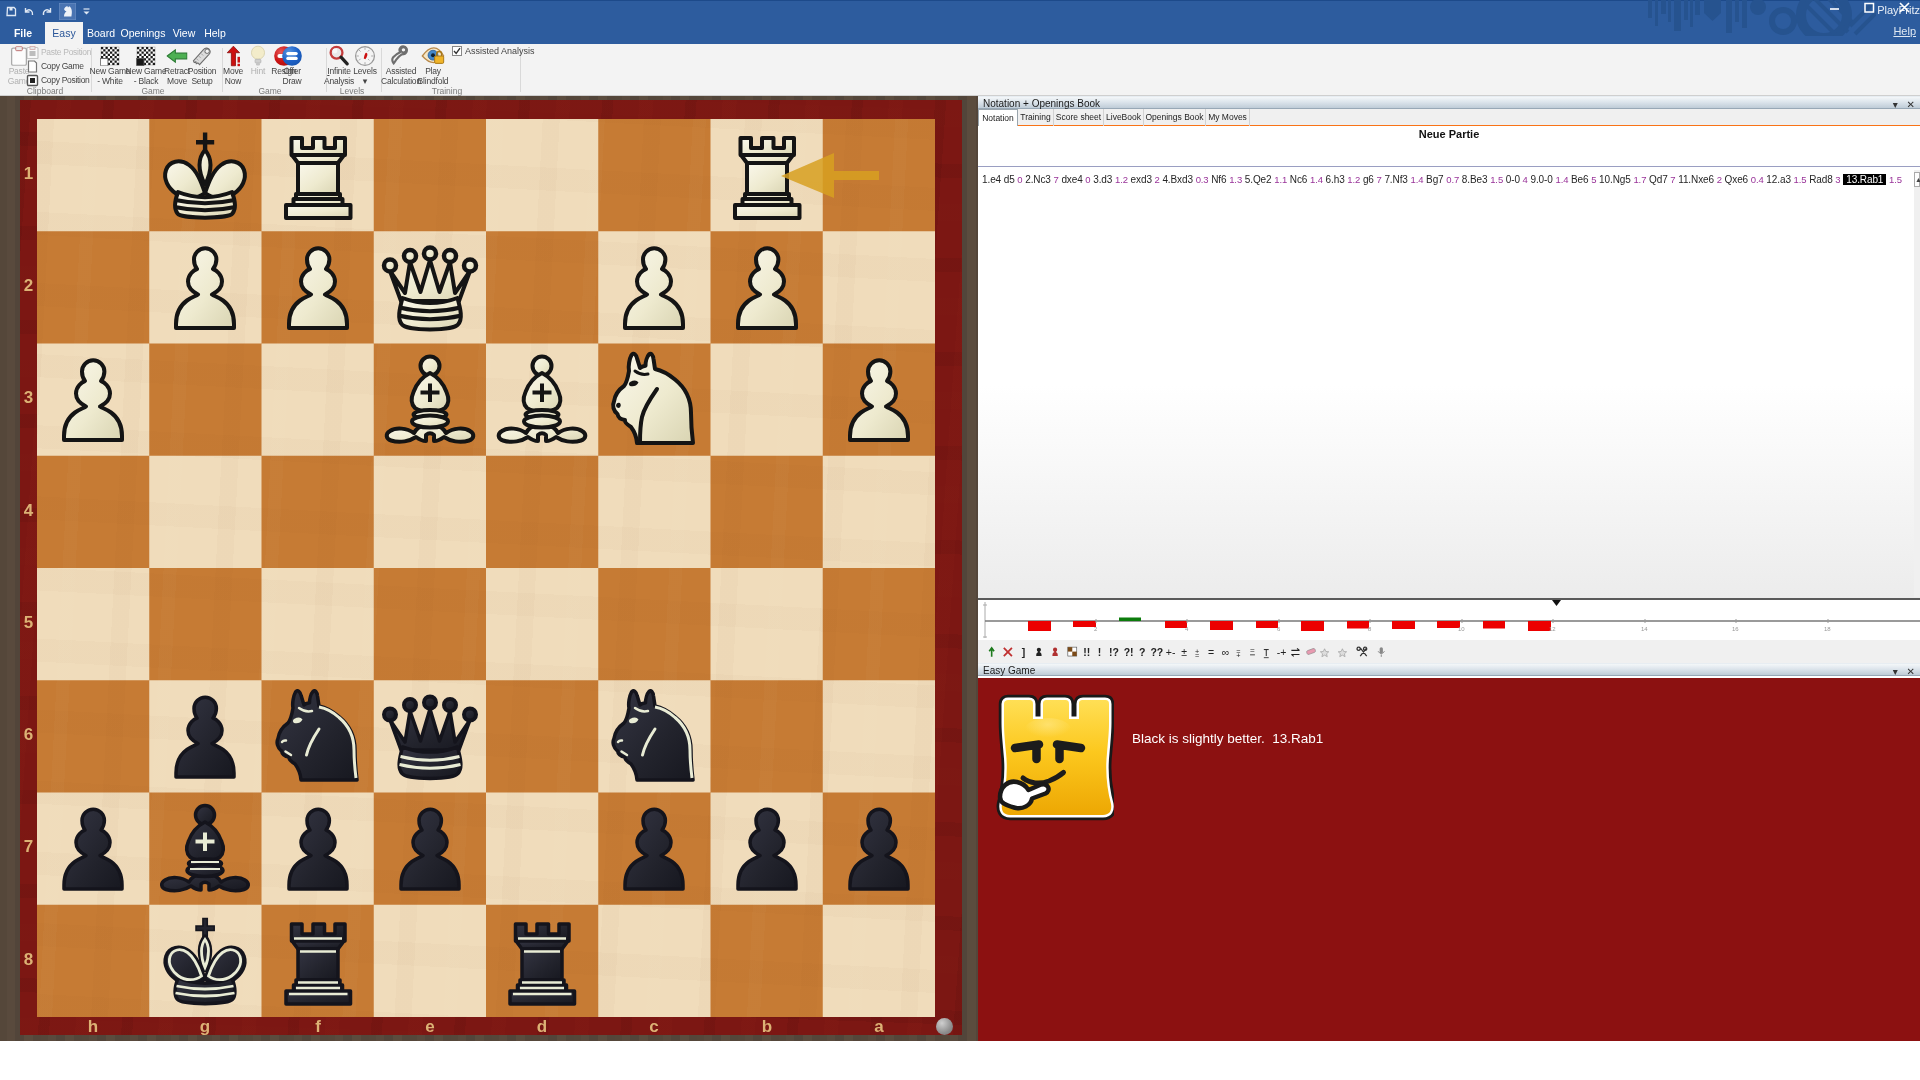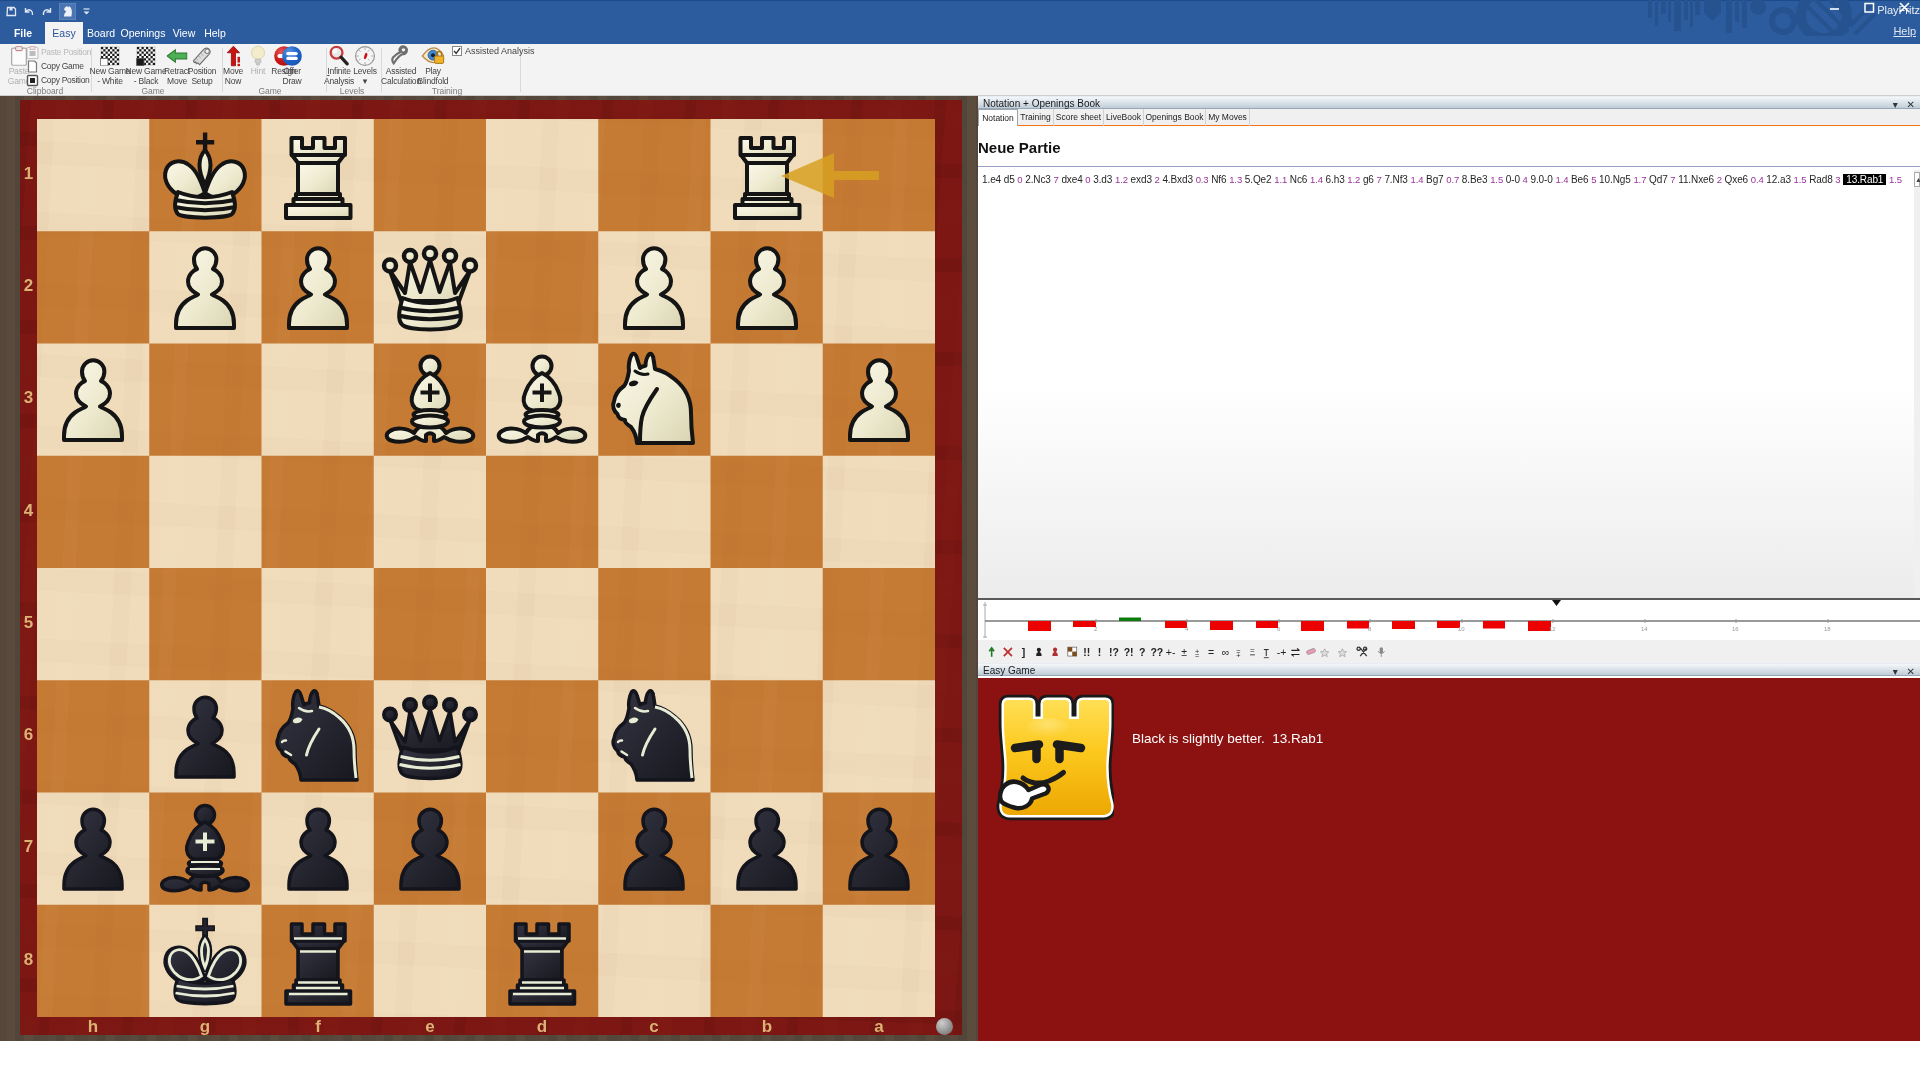--- a/index.html
+++ b/index.html
@@ -43,21 +43,21 @@
 .pc{position:absolute;width:112px;height:112px;}
 #sphere{position:absolute;left:916px;top:918px;width:17px;height:17px;border-radius:50%;background:radial-gradient(circle at 35% 30%,#cfcfcf,#8e8e8e 60%,#6f6f6f);}
 
 #rightpanel{position:absolute;left:978px;top:0px;width:942px;height:945px;background:#fff;}
 .phead{position:absolute;left:0;width:100%;height:13px;background:linear-gradient(180deg,#f4f7f9 0,#dde5ec 45%,#bfccd7 100%);border-top:1px solid #e7edf2;border-bottom:1px solid #98a8b6;font-size:10px;color:#1a1a1a;line-height:13px;padding-left:5px;}
 .phx{position:absolute;right:2px;top:1px;font-size:10px;color:#333;letter-spacing:3px;}
 #tabs{position:absolute;left:0;top:13px;width:100%;height:17px;background:#f0f0f0;border-bottom:1px solid #f97316;}
 .tab{position:absolute;top:0;height:17px;line-height:16px;font-size:8.5px;color:#222;text-align:center;border-right:1px solid #d2d2d2;overflow:hidden;}
 .tab.active{background:#fff;border:1px solid #9aa5ad;border-bottom:none;}
 #notbody{position:absolute;left:0;top:30px;width:100%;height:472px;background:linear-gradient(180deg,#ffffff 0,#ffffff 55%,#ececec 100%);}
-#neue{position:absolute;left:0;top:13px;width:100%;font-size:15px;font-weight:bold;color:#111;}
+#neue{position:absolute;left:0;top:2px;width:100%;text-align:center;font-size:11px;font-weight:bold;color:#111;}
 #titleline{position:absolute;left:0;top:40px;width:100%;height:1px;background:#9a9ec2;}
 #moves{position:absolute;left:4px;top:48px;width:940px;font-size:10px;color:#262626;white-space:nowrap;letter-spacing:-0.1px;}
 .tm{color:#993399;font-size:9.5px;}
 .hl{background:#000;color:#fff;padding:0 3px;}
 #notscroll{position:absolute;right:0;top:44px;width:6px;height:427px;background:#f0f0f0;}
 #notarrow{position:absolute;right:0;top:46px;width:6px;height:15px;background:#fdfdfd;border:1px solid #aaa;font-size:7px;color:#444;text-align:center;line-height:13px;}
 
 #chartsep{position:absolute;left:0;top:502px;width:100%;height:2px;background:#5a5a5a;}
 #chart{position:absolute;left:0;top:504px;width:100%;height:40px;background:#fff;}
 #annbar{position:absolute;left:0;top:544px;width:100%;height:23px;background:#f0f0f0;display:flex;align-items:center;gap:0;padding-left:8px;font-size:13px;color:#222;}

